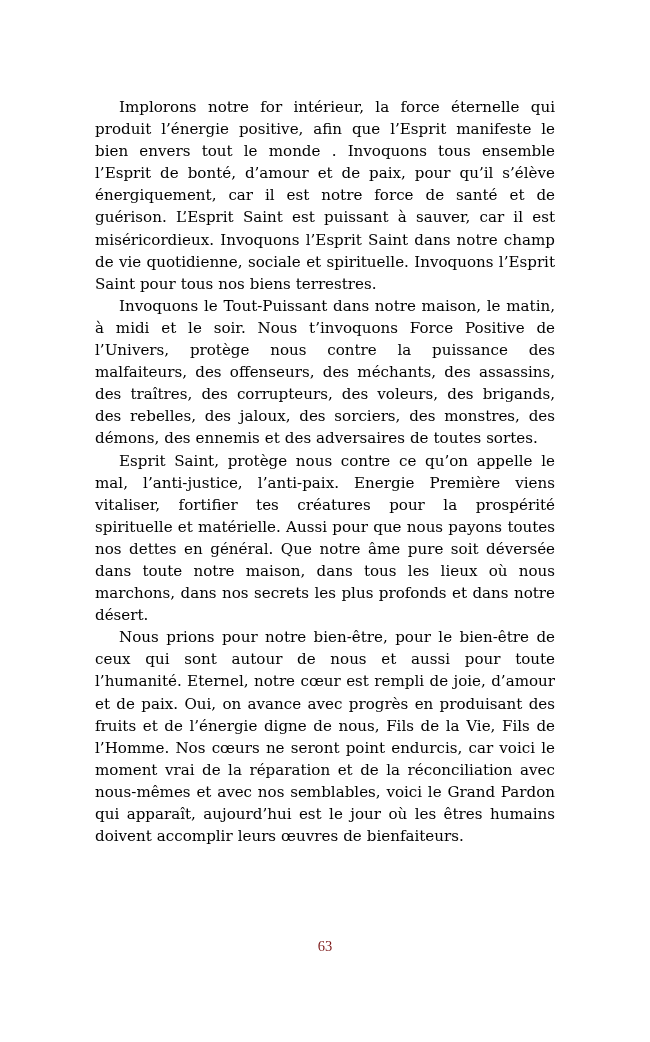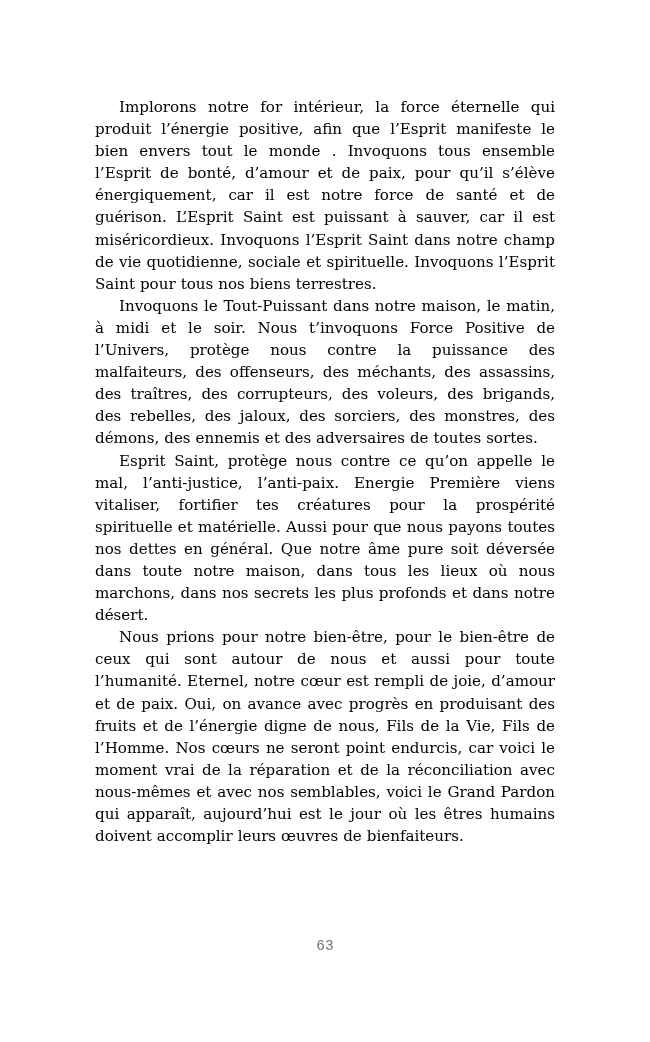--- a/index.html
+++ b/index.html
@@ -32,23 +32,23 @@
     text-indent: 24px;
     hyphens: none;
     word-spacing: 0.2px;
   }
   .folio {
     position: absolute;
     left: 0;
     top: 938px;
     width: 650px;
     text-align: center;
-    font-family: Liberation Mono, monospace;
+    font-family: Liberation Serif, serif;
     font-size: 14.5px;
-    color: #737373;
+    color: #7f1d1d;
   }
 </style>
 </head>
 <body>
 
 <div class="page">
   <div class="content">
     <p class="para">Implorons notre for intérieur, la force éternelle qui produit l’énergie positive, afin que l’Esprit manifeste le bien envers tout le monde . Invoquons tous ensemble l’Esprit de bonté, d’amour et de paix, pour qu’il s’élève énergiquement, car il est notre force de santé et de guérison. L’Esprit Saint est puissant à sauver, car il est miséricordieux. Invoquons l’Esprit Saint dans notre champ de vie quotidienne, sociale et spirituelle. Invoquons l’Esprit Saint pour tous nos biens terrestres.</p>
     <p class="para">Invoquons le Tout-Puissant dans notre maison, le matin, à midi et le soir. Nous t’invoquons Force Positive de l’Univers, protège nous contre la puissance des malfaiteurs, des offenseurs, des méchants, des assassins, des traîtres, des corrupteurs, des voleurs, des brigands, des rebelles, des jaloux, des sorciers, des monstres, des démons, des ennemis et des adversaires de toutes sortes.</p>
     <p class="para">Esprit Saint, protège nous contre ce qu’on appelle le mal, l’anti-justice, l’anti-paix. Energie Première viens vitaliser, fortifier tes créatures pour la prospérité spirituelle et matérielle. Aussi pour que nous payons toutes nos dettes en général. Que notre âme pure soit déversée dans toute notre maison, dans tous les lieux où nous marchons, dans nos secrets les plus profonds et dans notre désert.</p>

